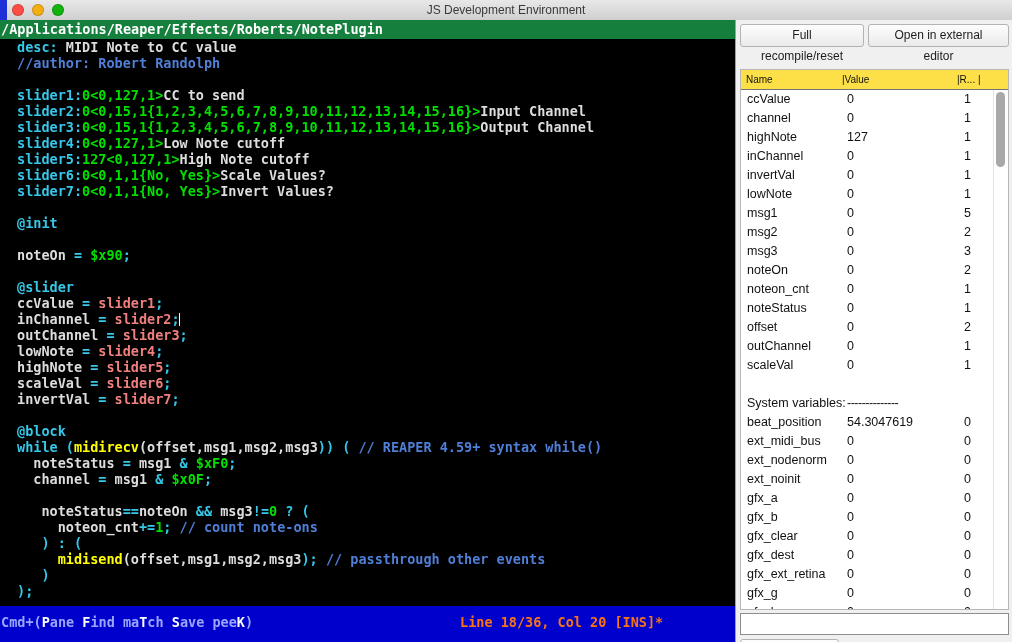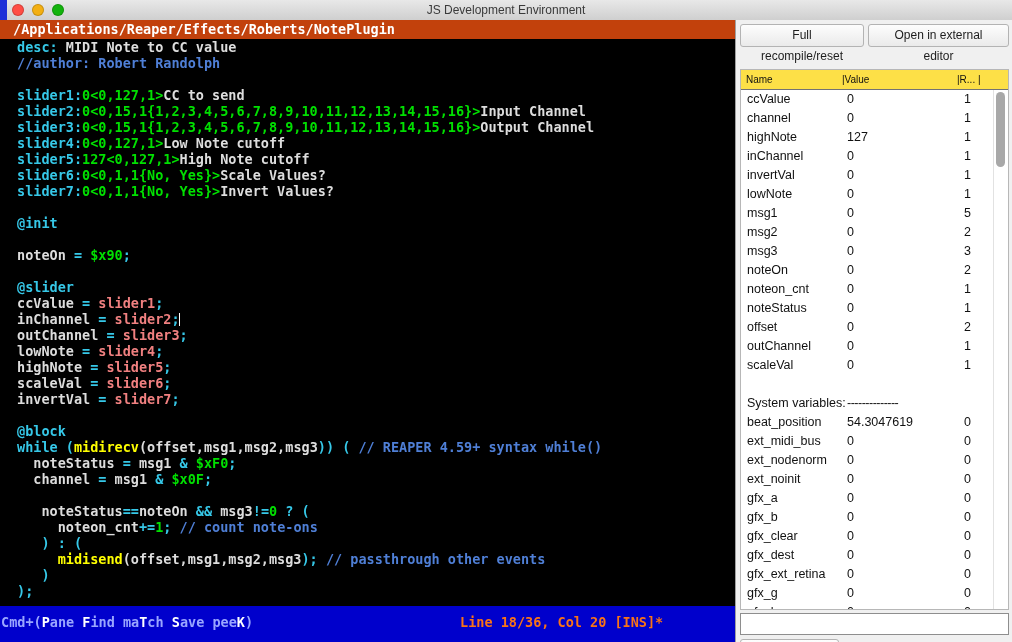--- a/index.html
+++ b/index.html
@@ -27,23 +27,23 @@
     position:absolute;left:0;top:0;width:1012px;height:20px;line-height:20px;
     text-align:center;font-size:12px;color:#3a3a3a;
   }
 
   
   .editor{
     position:absolute;left:0;top:20px;width:735px;height:602px;
     background:#000;
   }
   .pathbar{
-    height:19px;line-height:19px;background:#c2410c;color:#ffffff;
+    height:19px;line-height:19px;background:#15803d;color:#ffffff;
     font-family:"DejaVu Sans Mono", monospace;font-weight:bold;font-size:13.5px;
-    white-space:pre;overflow:hidden;padding-left:13px;
+    white-space:pre;overflow:hidden;padding-left:1px;
   }
   .code{
     position:absolute;left:0;top:19px;width:735px;height:565px;
     font-family:"DejaVu Sans Mono", monospace;font-weight:bold;font-size:13.5px;
     line-height:16px;white-space:pre;overflow:hidden;padding-left:17px;
     color:#d6d6d6;
   }
   .code .ln{height:16px;}
   .cy{color:#36c8e8;}      
   .gr{color:#00e000;}      

